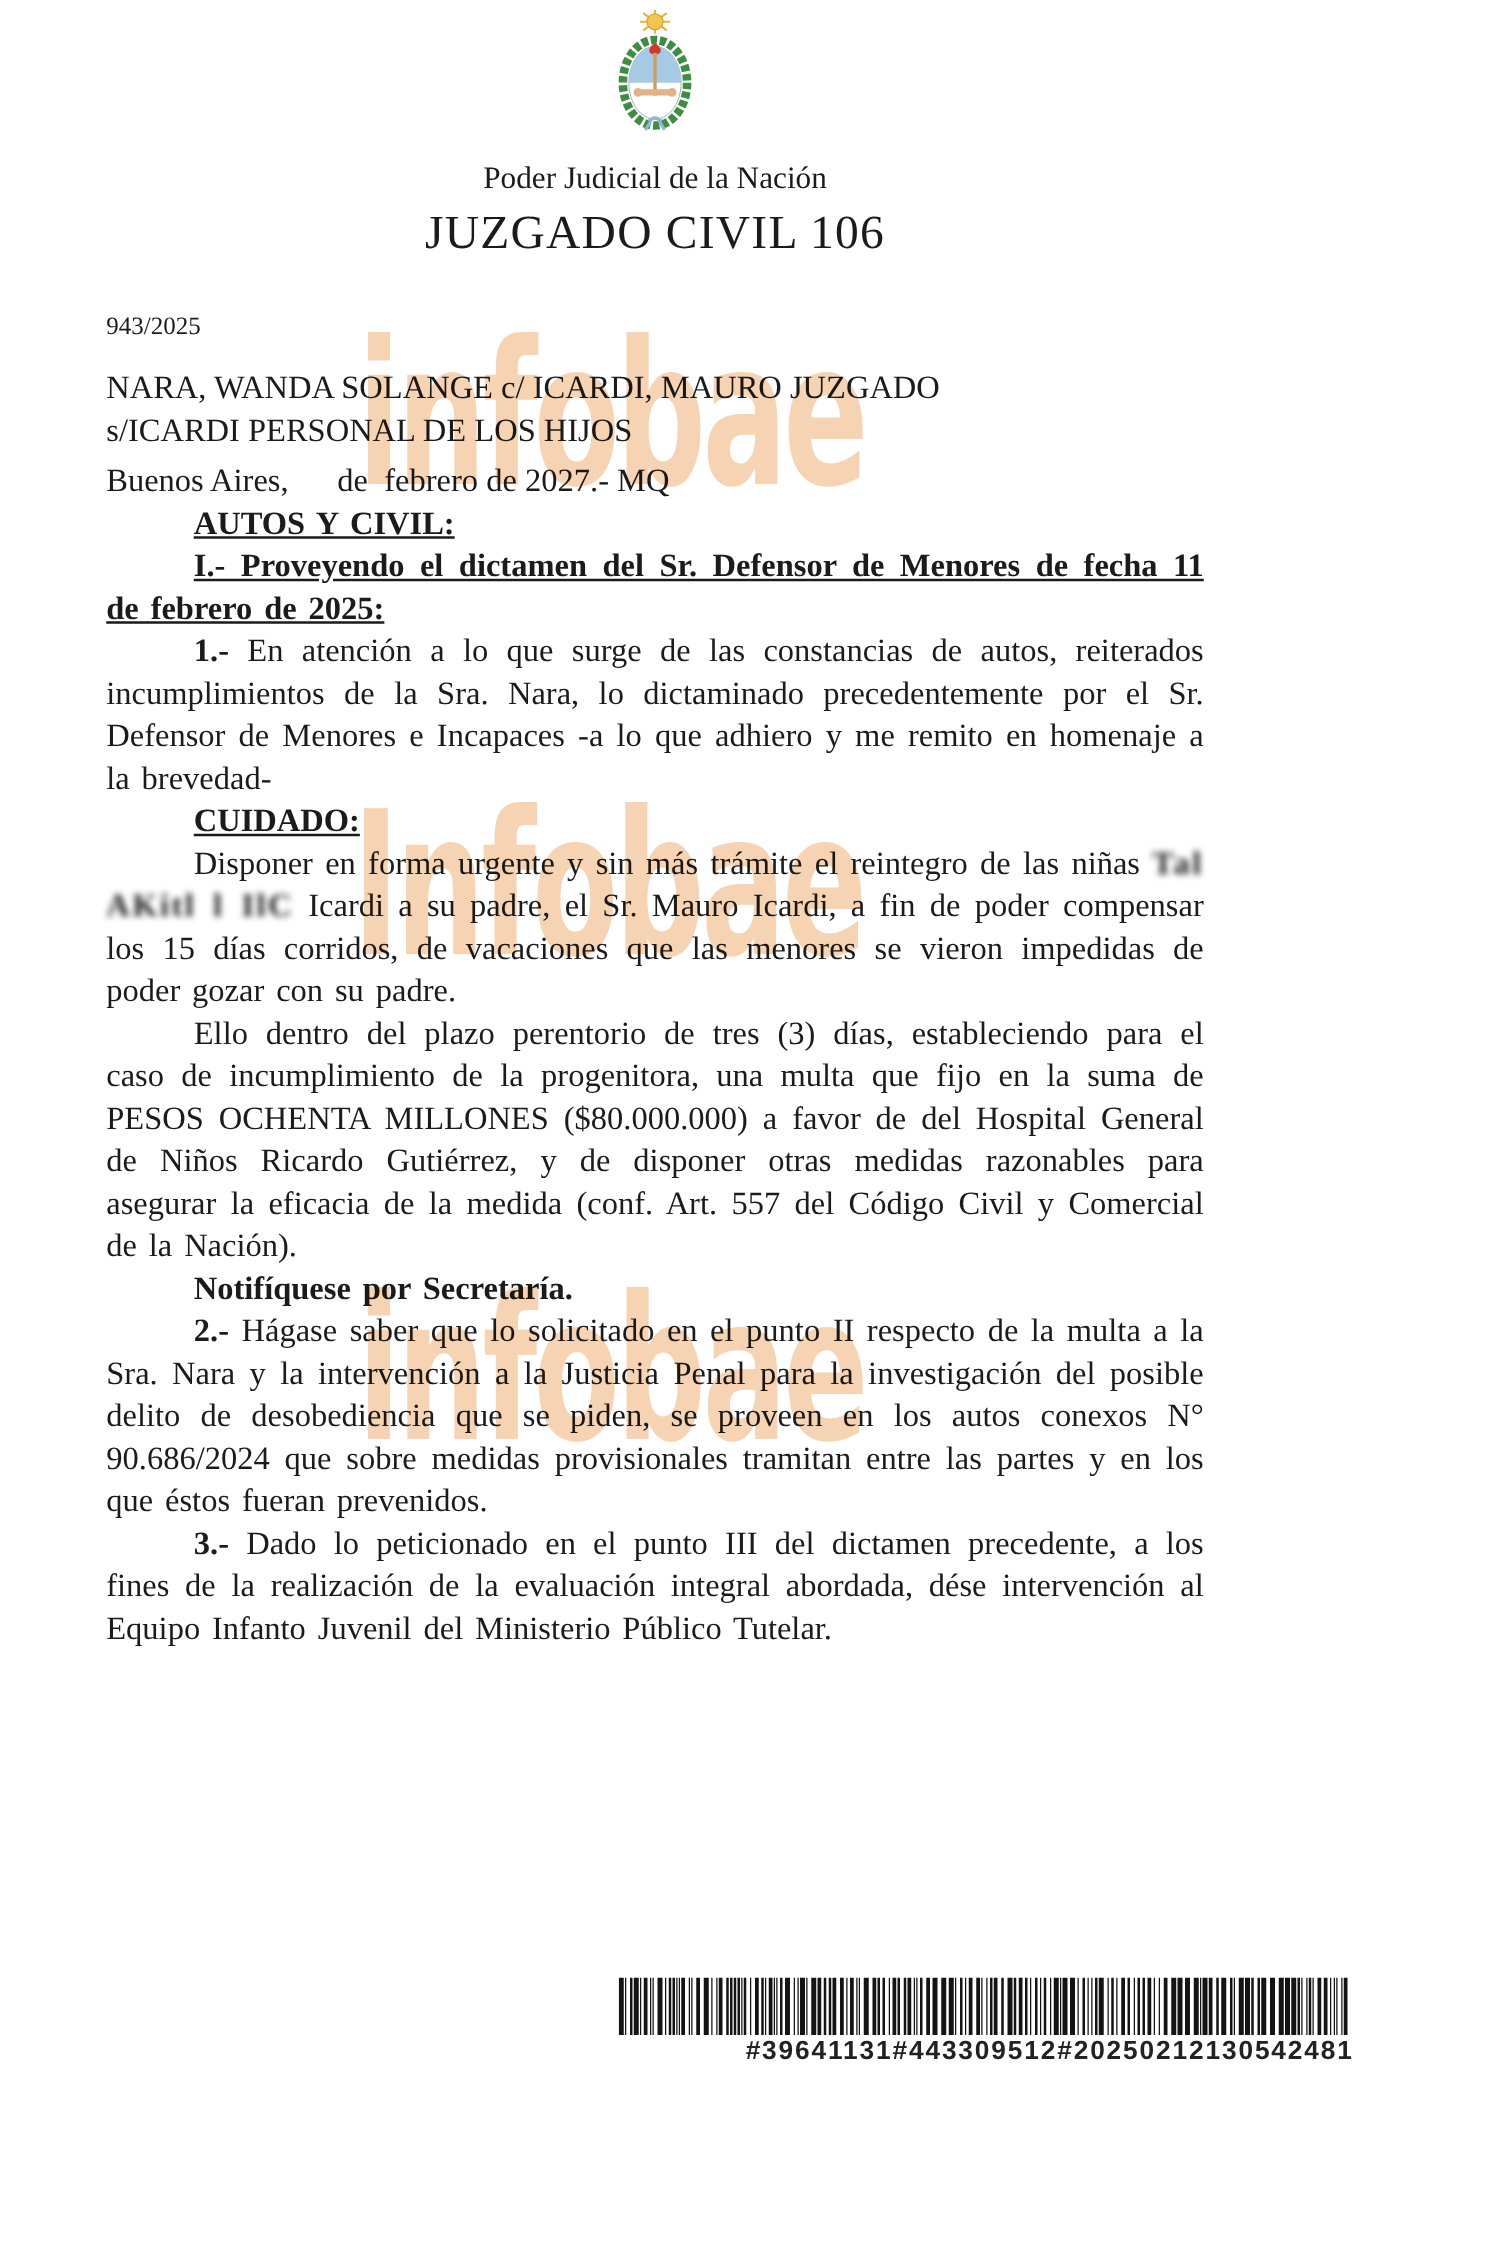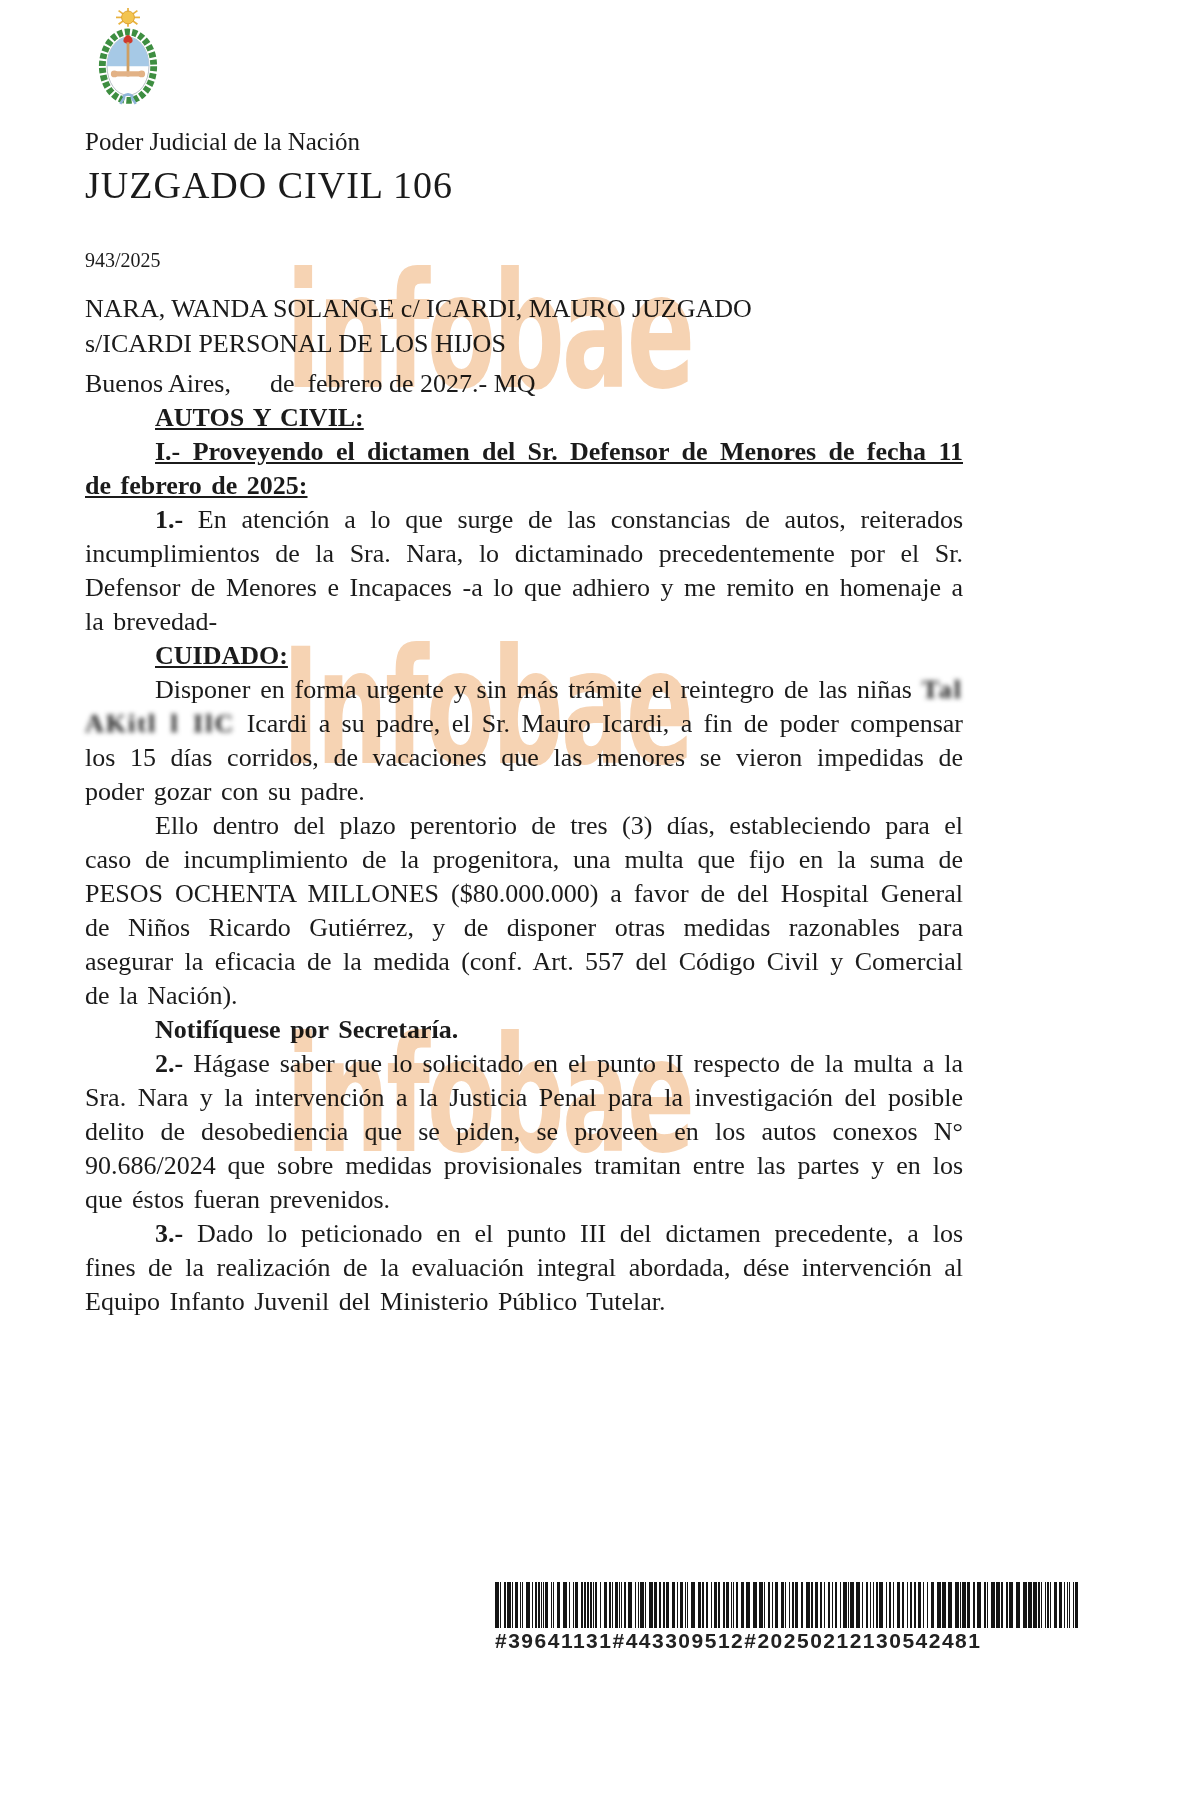--- a/index.html
+++ b/index.html
@@ -7,21 +7,21 @@
     position:relative;
     width:1200px;height:1800px;
     background:#ffffff;
     font-family:"Liberation Serif", serif;
     color:#1b1b1b;
     overflow:hidden;
   }
   .content{
     position:absolute;left:85px;top:0;width:878px;z-index:1;
   }
-  .header{padding-top:8px;}
+  .header{text-align:center;padding-top:8px;}
   .emblem{display:inline-block;}
   .institution{font-size:25px;line-height:30px;margin:14px 0 0 0;}
   .court{font-size:38px;line-height:40px;margin:8px 0 0 0;letter-spacing:1px;}
   .case-number{font-size:20px;line-height:30px;margin:40px 0 0 0;}
   .caption{font-size:26px;line-height:35px;margin:16px 0 0 0;}
   .date-line{font-size:26px;line-height:34px;margin:6px 0 0 0;white-space:pre-wrap;}
   p.doc{font-size:26px;line-height:34px;margin:0;text-align:justify;word-spacing:3px;}
   .indent{text-indent:70px;}
   .bold{font-weight:bold;}
   .u{text-decoration:underline;}
@@ -55,21 +55,21 @@
     pointer-events:none;
     white-space:nowrap;
     line-height:1;
   }
   .wm1{left:286px;top:252px;}
   .wm2{left:282px;top:628px;}
   .wm3{left:286px;top:1016px;}
   
   .barcode-wrap{
     position:absolute;left:495px;top:1582px;width:588px;z-index:1;
-    text-align:left;
+    text-align:right;
   }
   .barcode-bars{display:block;margin:0 auto;}
   .barcode-bars rect{fill:#141414;}
   .barcode-label{
     font-family:"Liberation Sans", sans-serif;
     font-size:21px;font-weight:bold;letter-spacing:1.5px;
     color:#222;margin-top:1px;
   }
 </style>
 </head>

